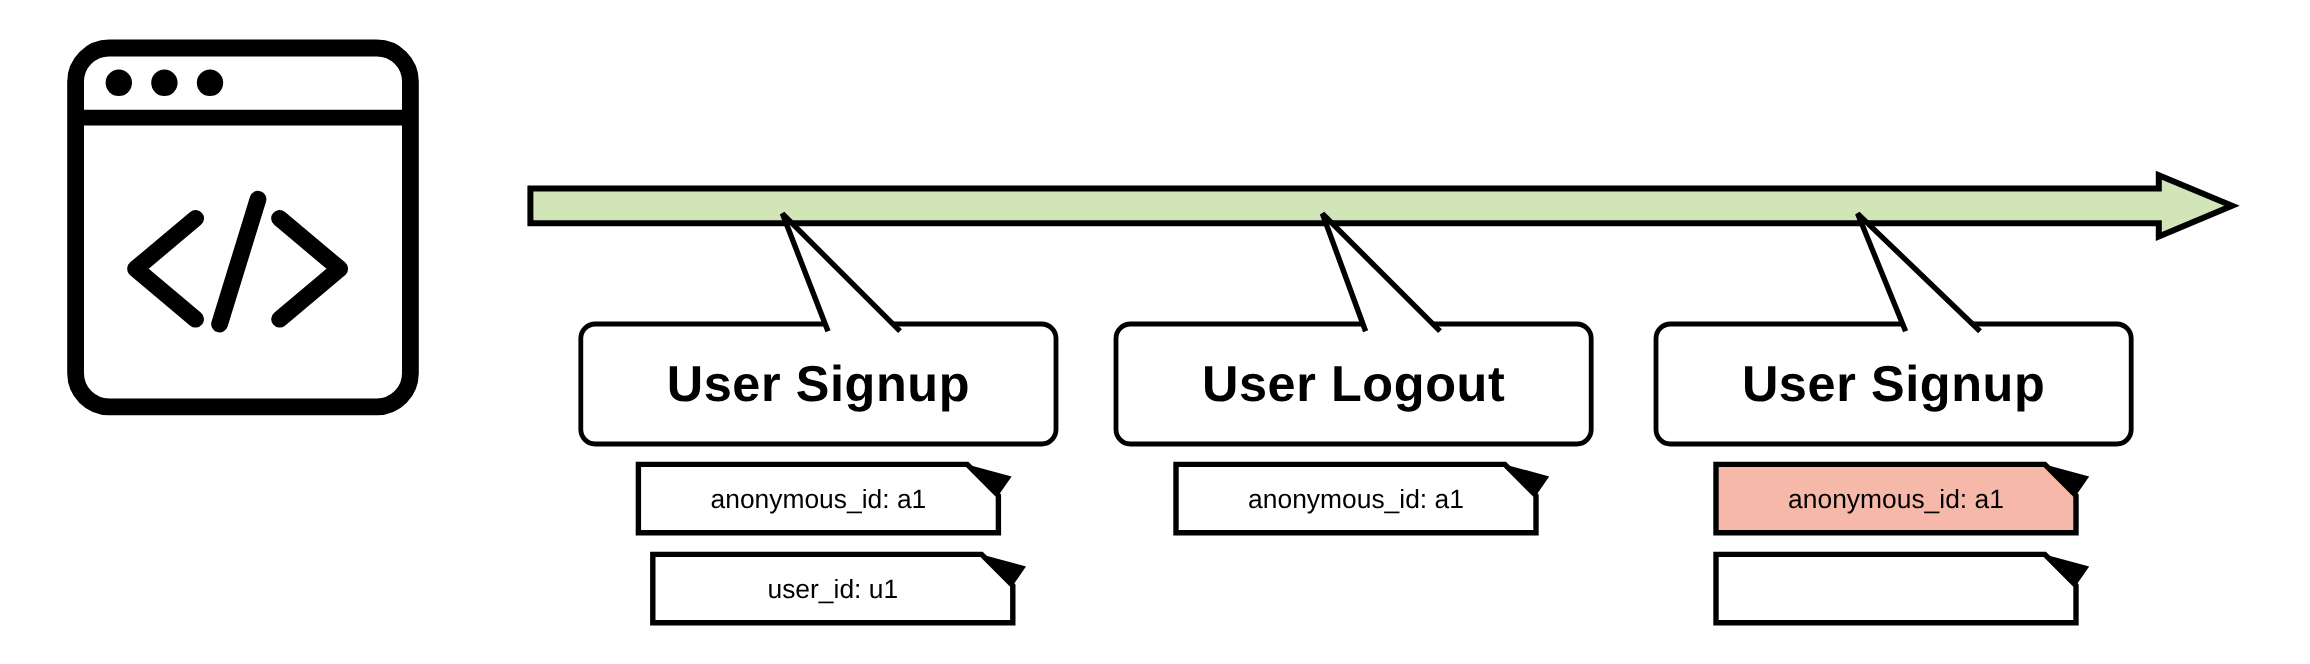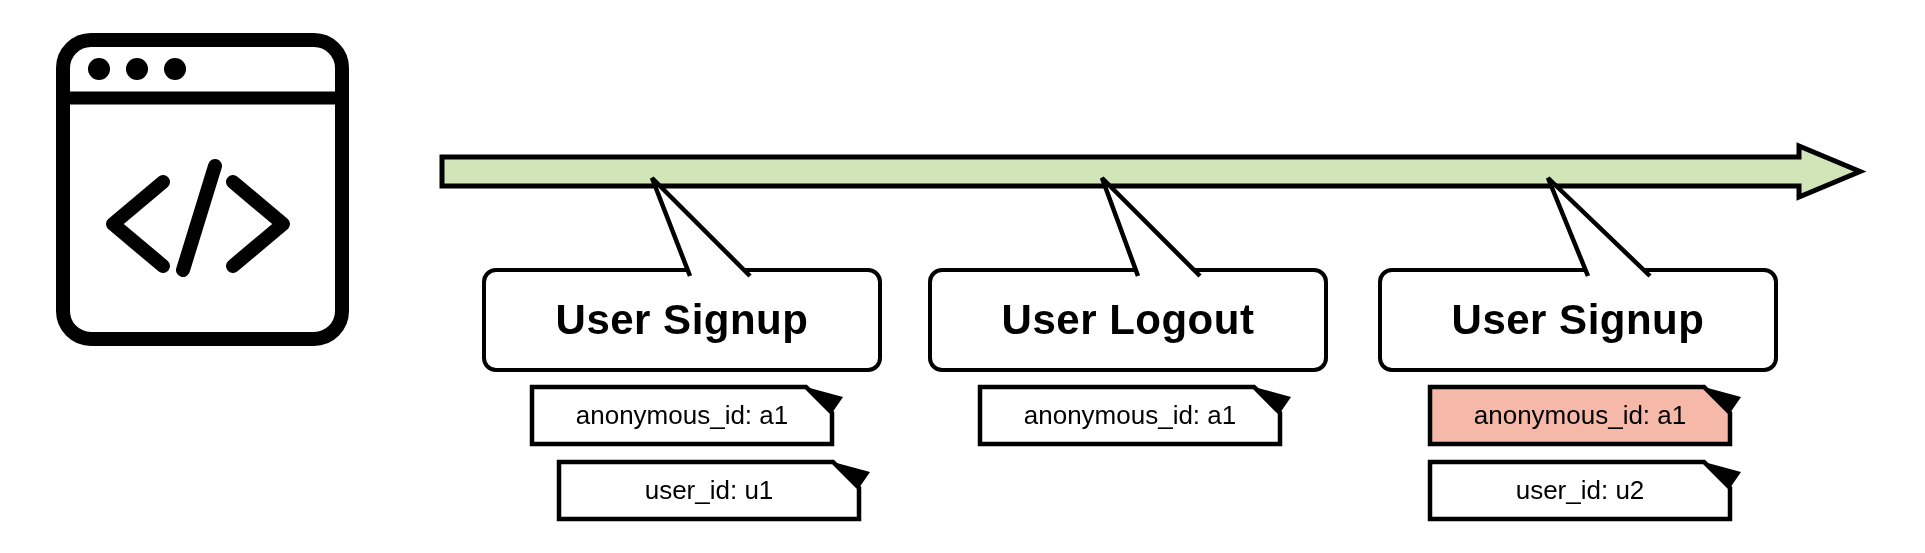--- a/index.html
+++ b/index.html
@@ -21,21 +21,21 @@
     display:flex;align-items:center;justify-content:center;
     font-weight:bold;font-size:42px;color:#000000;
     letter-spacing:0.5px;
   }
   
   .tag{position:absolute;width:318px;height:78px;}
   .tag svg{position:absolute;left:0;top:0;overflow:visible;}
   .tag-label{
     position:absolute;left:0;top:12px;width:306px;height:57px;
     display:flex;align-items:center;justify-content:center;
-    font-size:26px;color:#000000;
+    font-size:22px;color:#000000;
   }
   svg{display:block;}
 </style>
 </head>
 <body>
 
 <div class="canvas">
 
   <svg class="abs" style="left:55px;top:32px;" width="295" height="315" viewBox="0 0 295 315" aria-hidden="true">
     <rect x="8" y="8" width="279" height="299" rx="28" ry="28" fill="#ffffff" stroke="#000000" stroke-width="14"></rect>
@@ -67,21 +67,21 @@
     <path d="M1588,276 L1548,178 L1650,276" fill="#ffffff" stroke="#000000" stroke-width="4.5"></path>
   </svg>
 
   <div class="tag" style="left:529px;top:375px;">
     <svg width="318" height="78" viewBox="0 0 318 78">
       <path d="M3,12 L277,12 L303,38 L303,69 L3,69 Z" stroke="#000000" stroke-width="4.5" stroke-linejoin="miter" fill="#ffffff"></path>
       <path d="M277,12 L314,22 L303,38 Z" fill="#000000"></path>
     </svg>
     <div class="tag-label">anonymous_id: a1</div>
   </div>
-  <div class="tag" style="left:556px;top:450px;">
+  <div class="tag" style="left:541px;top:450px;">
     <svg width="318" height="78" viewBox="0 0 318 78">
       <path d="M3,12 L277,12 L303,38 L303,69 L3,69 Z" stroke="#000000" stroke-width="4.5" stroke-linejoin="miter" fill="#ffffff"></path>
       <path d="M277,12 L314,22 L303,38 Z" fill="#000000"></path>
     </svg>
     <div class="tag-label">user_id: u1</div>
   </div>
 
   <div class="tag" style="left:977px;top:375px;">
     <svg width="318" height="78" viewBox="0 0 318 78">
       <path d="M3,12 L277,12 L303,38 L303,69 L3,69 Z" stroke="#000000" stroke-width="4.5" stroke-linejoin="miter" fill="#ffffff"></path>
@@ -95,16 +95,15 @@
       <path d="M3,12 L277,12 L303,38 L303,69 L3,69 Z" stroke="#000000" stroke-width="4.5" stroke-linejoin="miter" fill="#f6b8a8"></path>
       <path d="M277,12 L314,22 L303,38 Z" fill="#000000"></path>
     </svg>
     <div class="tag-label">anonymous_id: a1</div>
   </div>
   <div class="tag" style="left:1427px;top:450px;">
     <svg width="318" height="78" viewBox="0 0 318 78">
       <path d="M3,12 L277,12 L303,38 L303,69 L3,69 Z" stroke="#000000" stroke-width="4.5" stroke-linejoin="miter" fill="#ffffff"></path>
       <path d="M277,12 L314,22 L303,38 Z" fill="#000000"></path>
     </svg>
-    <div class="tag-label">user_id: u2</div>
   </div>
 
 </div>
 
 </body></html>

